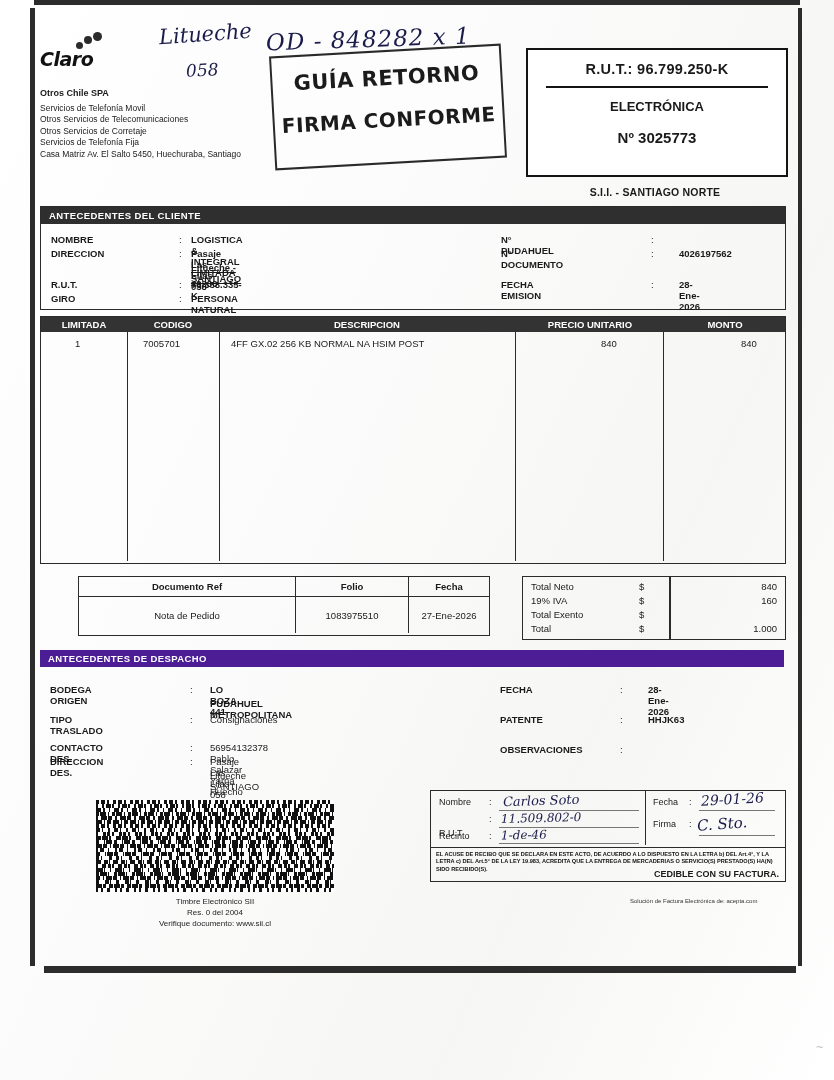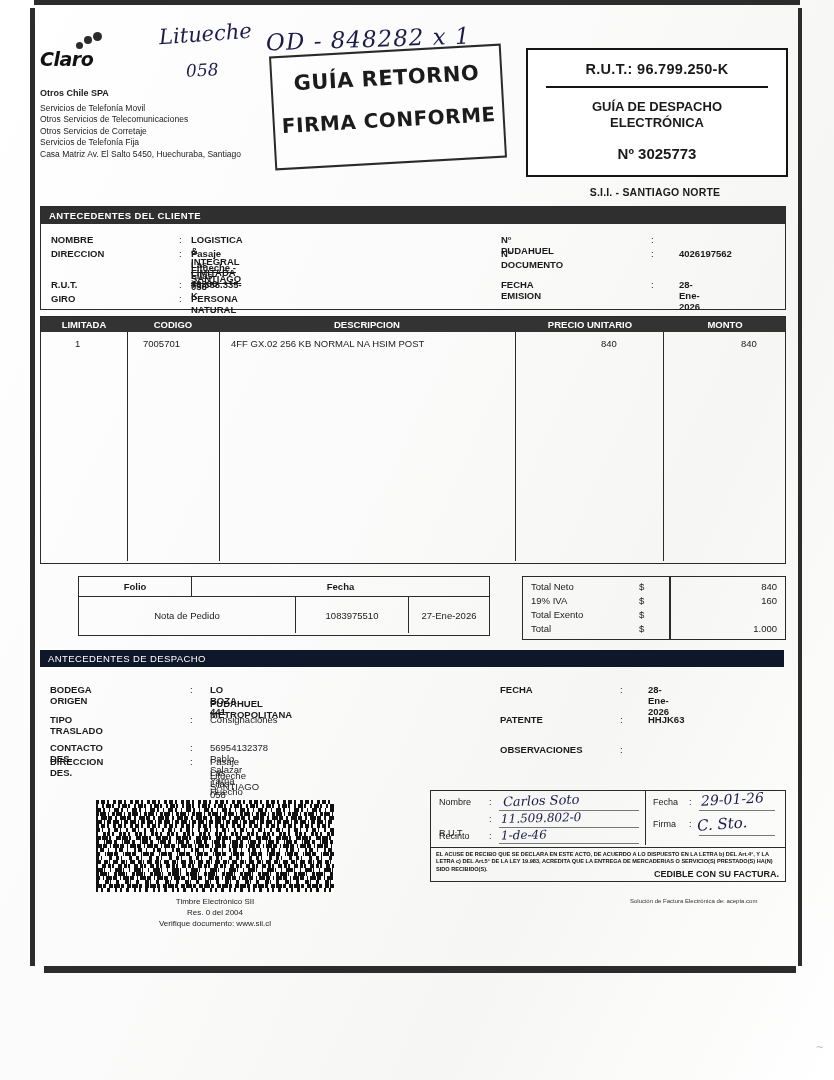--- a/index.html
+++ b/index.html
@@ -214,24 +214,24 @@
   .tot-row .lbl { position: absolute; left: 8px; }
   .tot-row .pes { position: absolute; left: 116px; }
   .tot-row .val { position: absolute; right: 8px; }
   .tot-split { position: absolute; left: 146px; top: 0; bottom: 0; width: 1.5px; background: #2b2b2b; }
 
   
   .desp-band {
     position: absolute;
     left: 6px; top: 640px;
     width: 744px;
-    background: #0f172a;
+    background: #4c1d95;
     color: #fff;
     font-size: 9.5px;
-    font-weight: normal;
+    font-weight: bold;
     letter-spacing: 0.4px;
     padding: 3px 0 3px 8px;
     box-sizing: border-box;
   }
   .desp {
     position: absolute;
     left: 6px; top: 660px;
     width: 744px; height: 130px;
     font-size: 9.5px;
   }
@@ -351,21 +351,20 @@
 
     <div class="stamp">
       <div class="stamp-l1">GUÍA RETORNO</div>
       <div class="stamp-l2">FIRMA CONFORME</div>
     </div>
 
     <div class="rut-box">
       <div class="rut-line">R.U.T.: 96.799.250-K</div>
       <div class="sep"></div>
       <div class="t1">
-        <div>GUÍA DE DESPACHO</div>
         <div>ELECTRÓNICA</div>
       </div>
       <div class="num">Nº 3025773</div>
     </div>
     <div class="sii-line">S.I.I. - SANTIAGO NORTE</div>
 
     <div class="client-box">
       <div class="band">ANTECEDENTES DEL CLIENTE</div>
       <div class="client-inner">
         <div class="kv" style="left:10px; top:10px;">
@@ -428,20 +427,21 @@
           <span class="cell" style="left:102px;">7005701</span>
           <span class="cell" style="left:190px;">4FF GX.02 256 KB NORMAL NA HSIM POST</span>
           <span class="cell" style="left:560px;">840</span>
           <span class="cell" style="left:700px;">840</span>
         </div>
       </div>
     </div>
 
     <div class="ref">
       <div class="ref-head">
+        <div class="r-doc">Documento Ref</div>
         <div class="r-fol">Folio</div>
         <div class="r-fec">Fecha</div>
       </div>
       <div class="ref-row">
         <div class="r-doc">Nota de Pedido</div>
         <div class="r-fol">1083975510</div>
         <div class="r-fec">27-Ene-2026</div>
       </div>
     </div>
 

